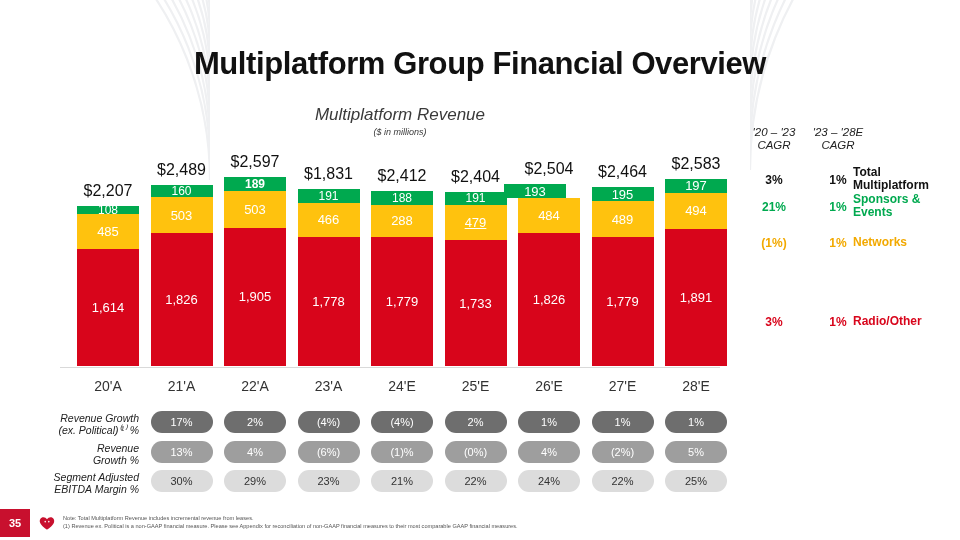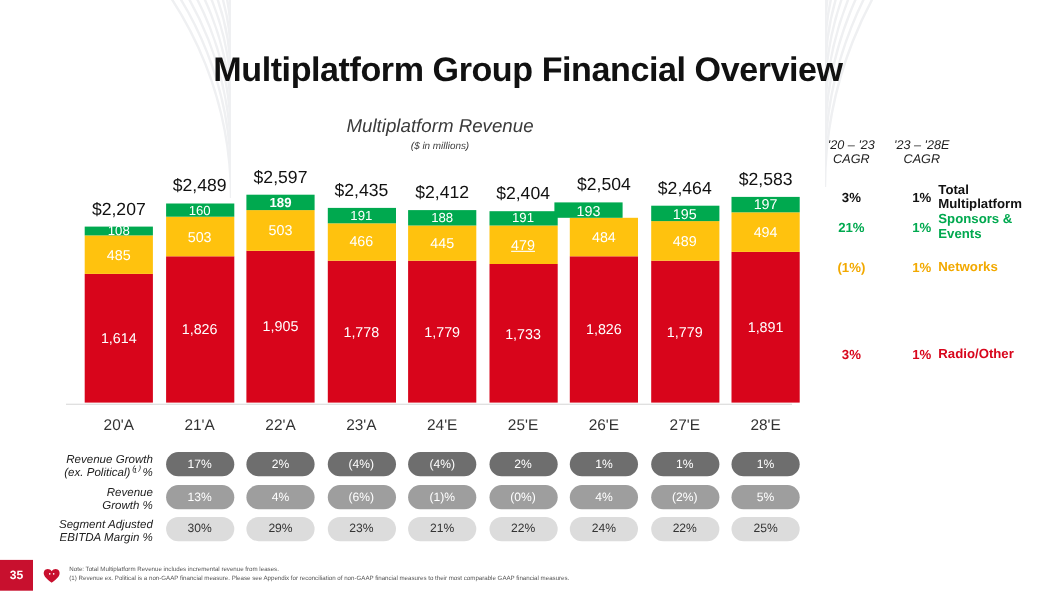--- a/index.html
+++ b/index.html
@@ -147,28 +147,28 @@
       <div class="bar" style="left: 297.5px;"></div>
       <div class="seg red" style="height: 129.083px; top: 236.917px; left: 297.5px; position: absolute; align-items: center;">
         <span class="val" style="margin-top: 0px;">1,778</span>
       </div>
       <div class="seg yel" style="height: 33.8316px; top: 203.086px; left: 297.5px; position: absolute;">
         <span class="val">466</span>
       </div>
       <div class="seg grn" style="height: 13.8666px; top: 189.219px; left: 297.5px; position: absolute;">
         <span class="val" style="font-size: 12px;">191</span>
       </div>
-      <div class="total" style="left: 273.5px; top: 165.219px;">$2,435</div>
+      <div class="total" style="left: 273.5px; top: 165.219px;">$1,831</div>
       <div class="xlab" style="left: 297.5px; top: 378px;">23'A</div>
       <div class="bar" style="left: 371px;"></div>
       <div class="seg red" style="height: 129.155px; top: 236.845px; left: 371px; position: absolute; align-items: center;">
         <span class="val" style="margin-top: 0px;">1,779</span>
       </div>
       <div class="seg yel" style="height: 32.307px; top: 204.538px; left: 371px; position: absolute;">
-        <span class="val">445</span>
+        <span class="val">288</span>
       </div>
       <div class="seg grn" style="height: 13.6488px; top: 190.889px; left: 371px; position: absolute;">
         <span class="val" style="font-size: 12px;">188</span>
       </div>
       <div class="total" style="left: 347px; top: 166.889px;">$2,412</div>
       <div class="xlab" style="left: 371px; top: 378px;">24'E</div>
       <div class="bar" style="left: 444.5px;"></div>
       <div class="seg red" style="height: 125.816px; top: 240.184px; left: 444.5px; position: absolute; align-items: center;">
         <span class="val" style="margin-top: 0px;">1,733</span>
       </div>

